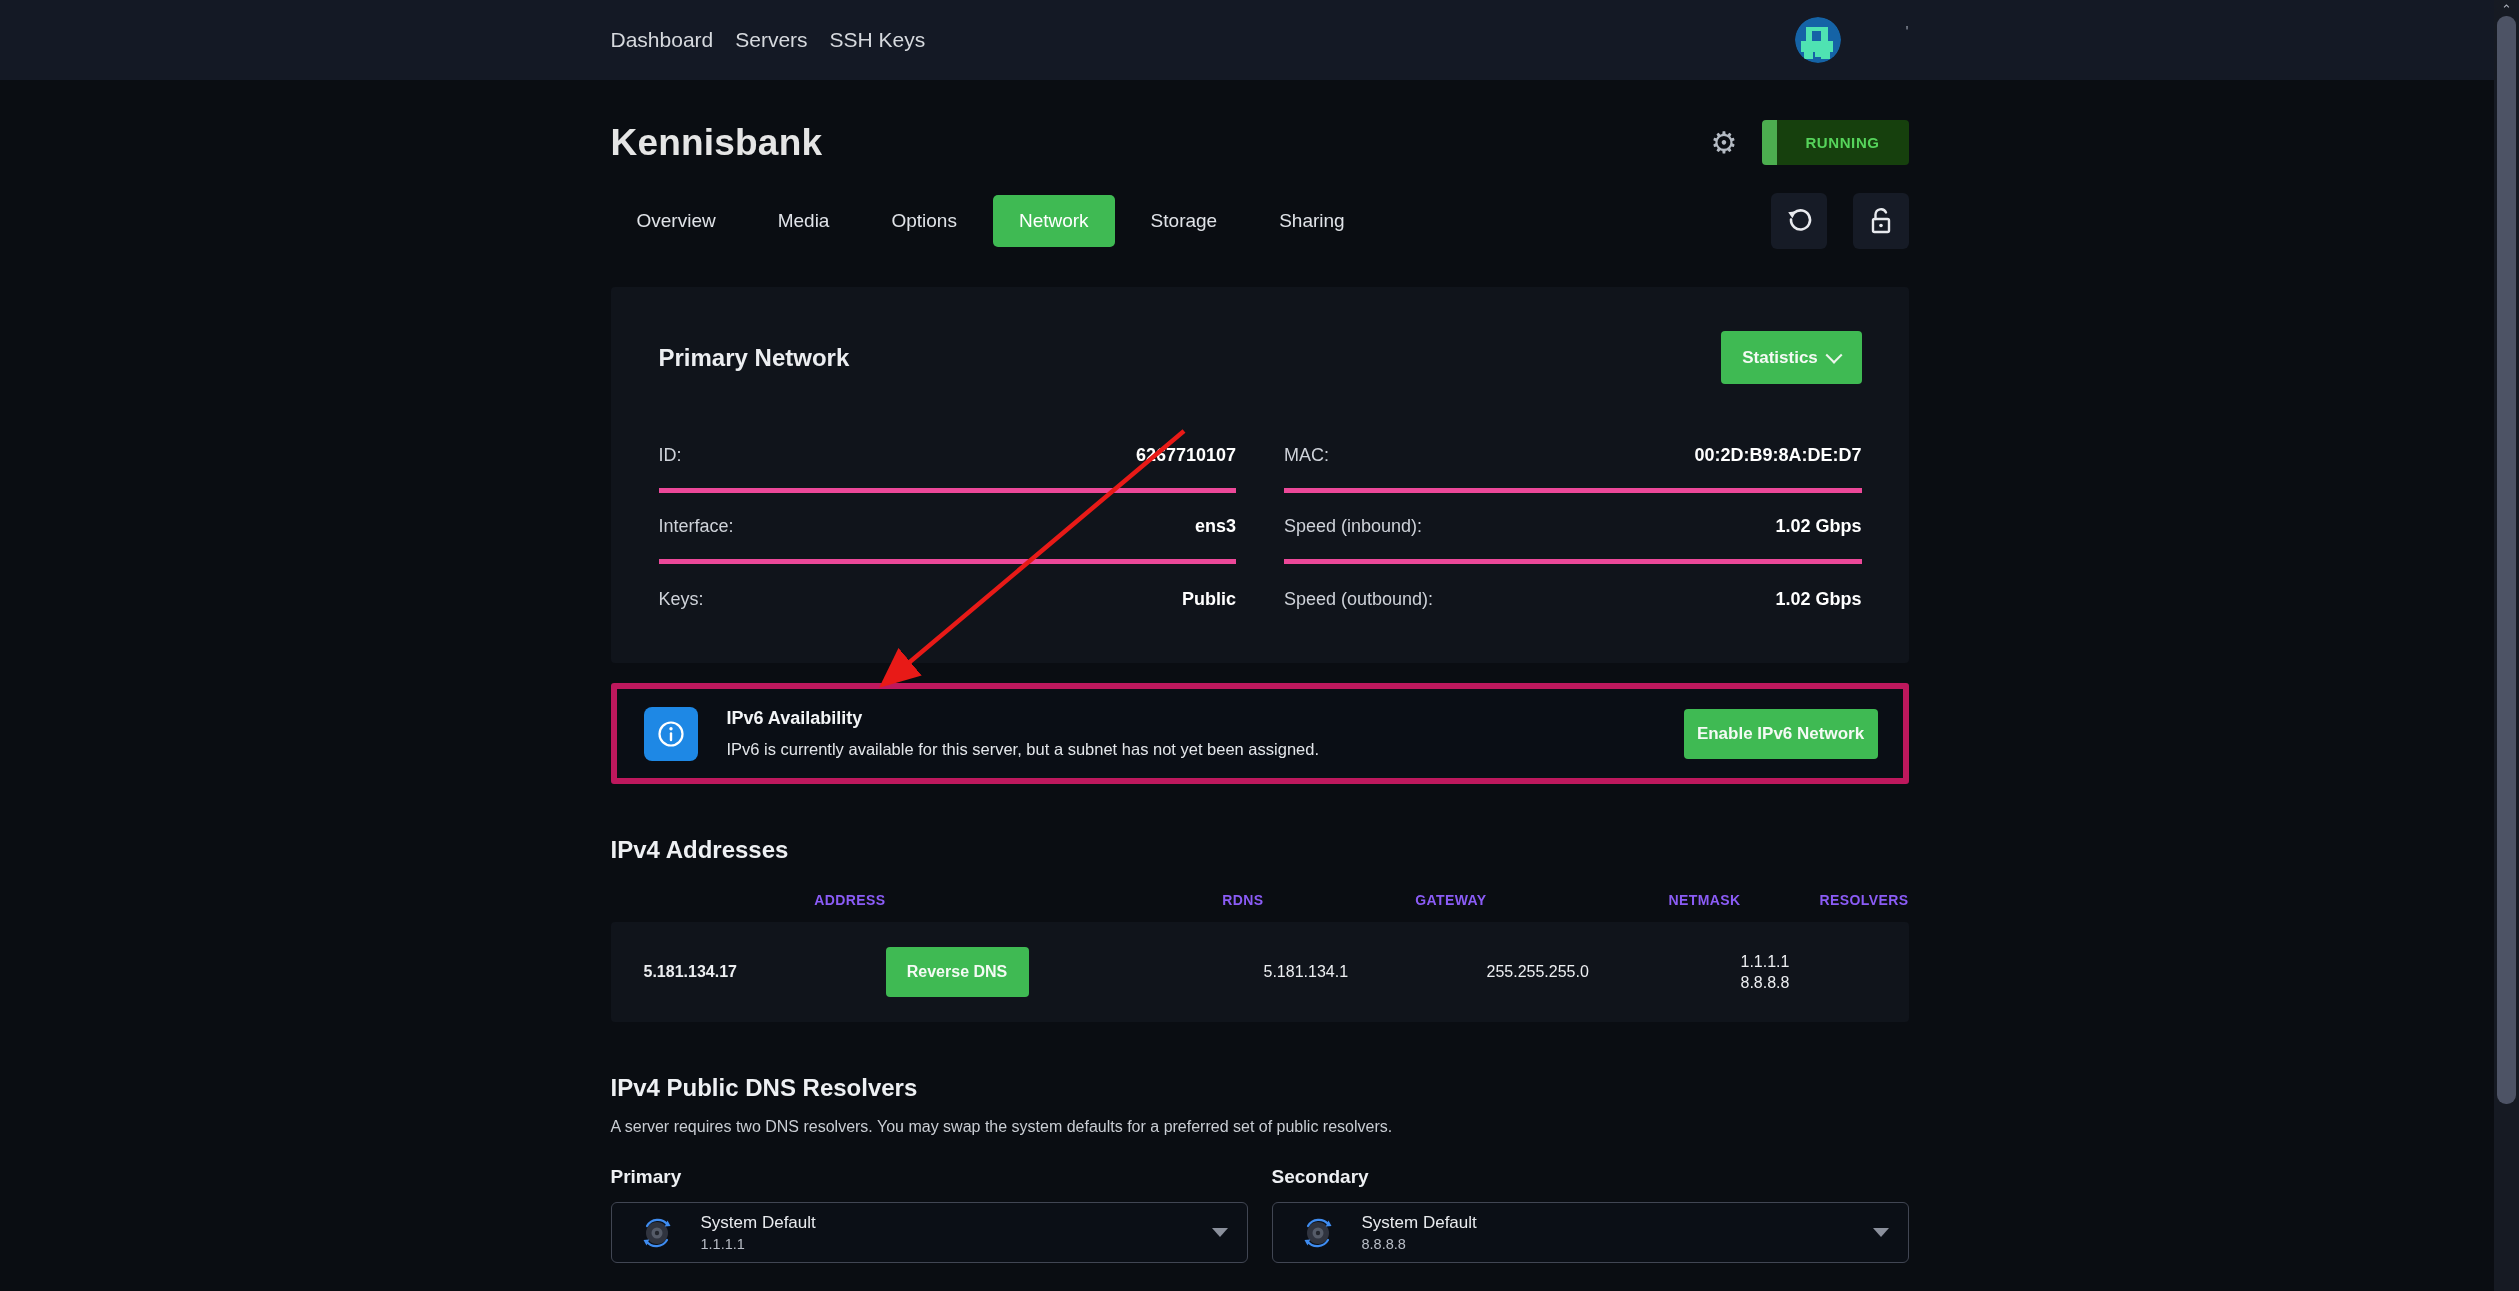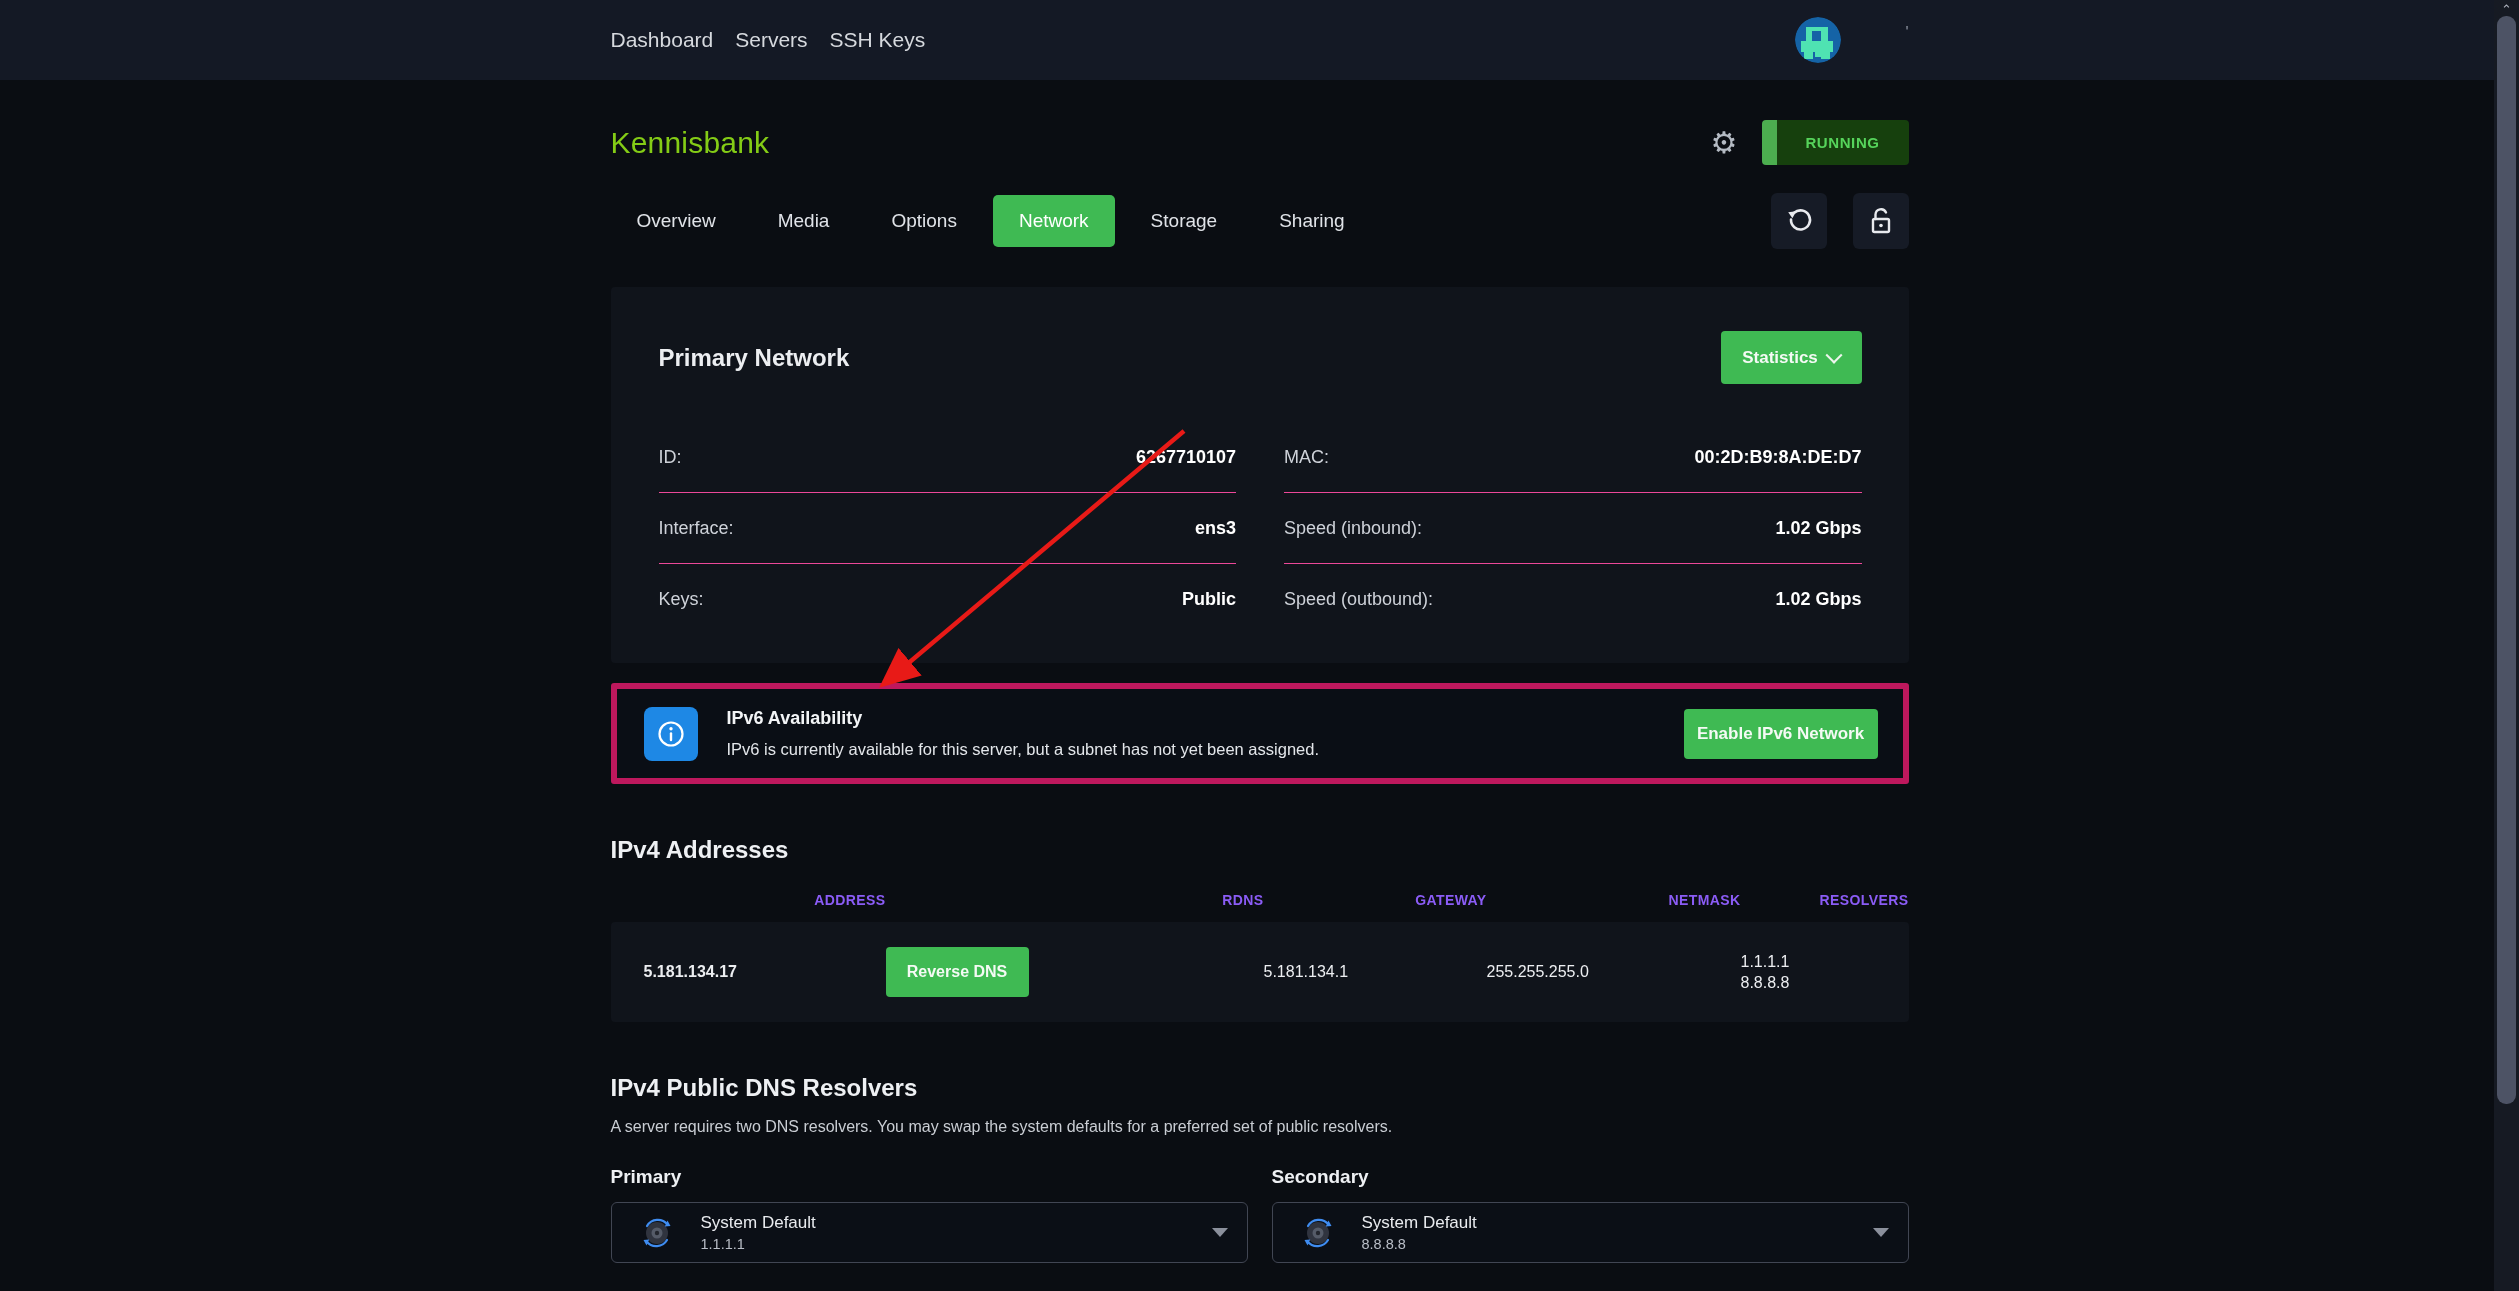--- a/index.html
+++ b/index.html
@@ -16,21 +16,21 @@
   .nav-links { display:flex; gap:22px; }
   .nav-link { color:#d6d9de; font-size:21px; cursor:pointer; text-decoration:none; }
   .topbar-right { margin-left:auto; display:flex; align-items:center; gap:64px; }
   .avatar { width:46px; height:46px; border-radius:50%; overflow:hidden; cursor:pointer; }
   .user-caret { color:#8d93a0; font-size:16px; margin-top:-14px; }
 
   
   .container { width:1298px; margin:0 auto; }
 
   .page-head { margin-top:40px; display:flex; align-items:center; }
-  .page-title { font-size:30px; font-weight:400; color:#84cc16; letter-spacing:.2px; }
+  .page-title { font-size:37px; font-weight:700; color:#e5e5e5; letter-spacing:.2px; }
   .page-head-right { margin-left:auto; display:flex; align-items:center; gap:24px; }
   .gear { font-size:30px; color:#b4bac3; line-height:1; cursor:pointer; }
   .status-badge { display:flex; width:147px; height:45px; border-radius:4px; overflow:hidden; }
   .status-stripe { width:15px; background:#4cae4f; }
   .status-body { flex:1; background:#16400d; display:flex; align-items:center; justify-content:center;
                  color:#56d45b; font-size:15px; font-weight:700; letter-spacing:.6px; }
 
   .tabs-row { margin-top:28px; display:flex; align-items:center; }
   .tabs { display:flex; align-items:center; gap:10px; }
   .tab { padding:15px 26px; font-size:19px; color:#e0e3e8; border-radius:5px; cursor:pointer; }
@@ -45,21 +45,21 @@
   .card-title { font-size:24px; font-weight:700; color:#eceef1; }
   .btn-green { background:#3fba53; color:#f4faf4; border:none; border-radius:4px;
                font-weight:700; cursor:pointer; font-family:inherit;
                display:inline-flex; align-items:center; justify-content:center; gap:10px; }
   .stats-btn { margin-left:auto; width:141px; height:53px; font-size:17px; }
   .chev { width:12px; height:12px; border-right:2.5px solid #eef5ee; border-bottom:2.5px solid #eef5ee;
           transform:rotate(45deg) translate(-2px,-2px); display:inline-block; }
 
   .net-grid { margin-top:38px; display:grid; grid-template-columns:1fr 1fr; column-gap:48px; }
   .net-row { height:71px; display:flex; align-items:center; justify-content:space-between;
-             border-bottom:1px solid #ec4899; }
+             border-bottom:5px solid #ec4899; }
   .net-col .net-row:last-child { border-bottom:none; }
   .net-label { font-size:18px; color:#ced2d9; }
   .net-value { font-size:18px; font-weight:700; color:#ffffff; }
 
   
   .banner { margin-top:20px; border:6px solid #be185d; border-radius:3px; background:#0a0e15;
             height:101px; display:flex; align-items:center; padding:0 25px 0 27px; }
   .banner-icon { width:54px; height:54px; background:#1e88e5; border-radius:8px; flex:0 0 auto;
                  display:flex; align-items:center; justify-content:center; }
   .banner-text { margin-left:29px; }

